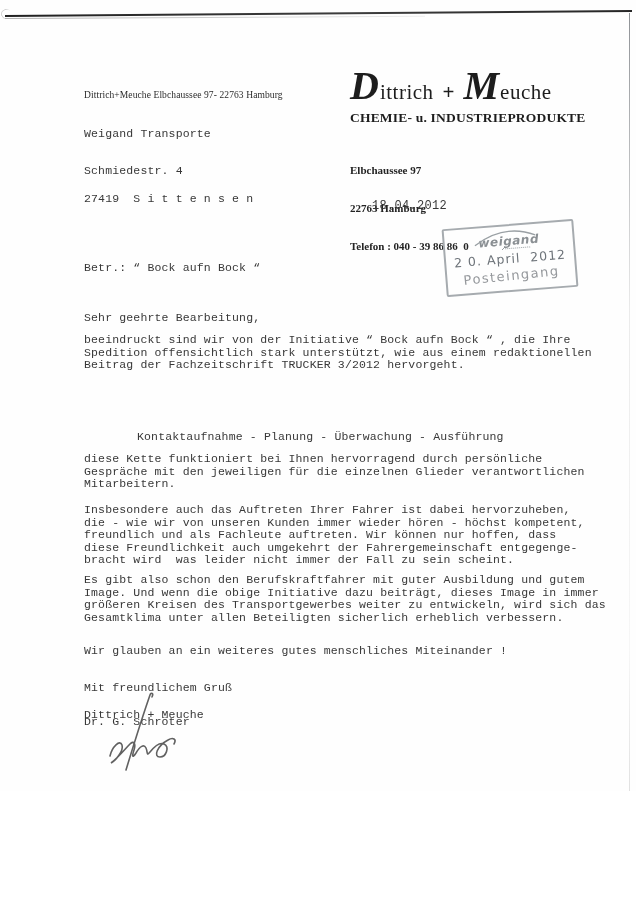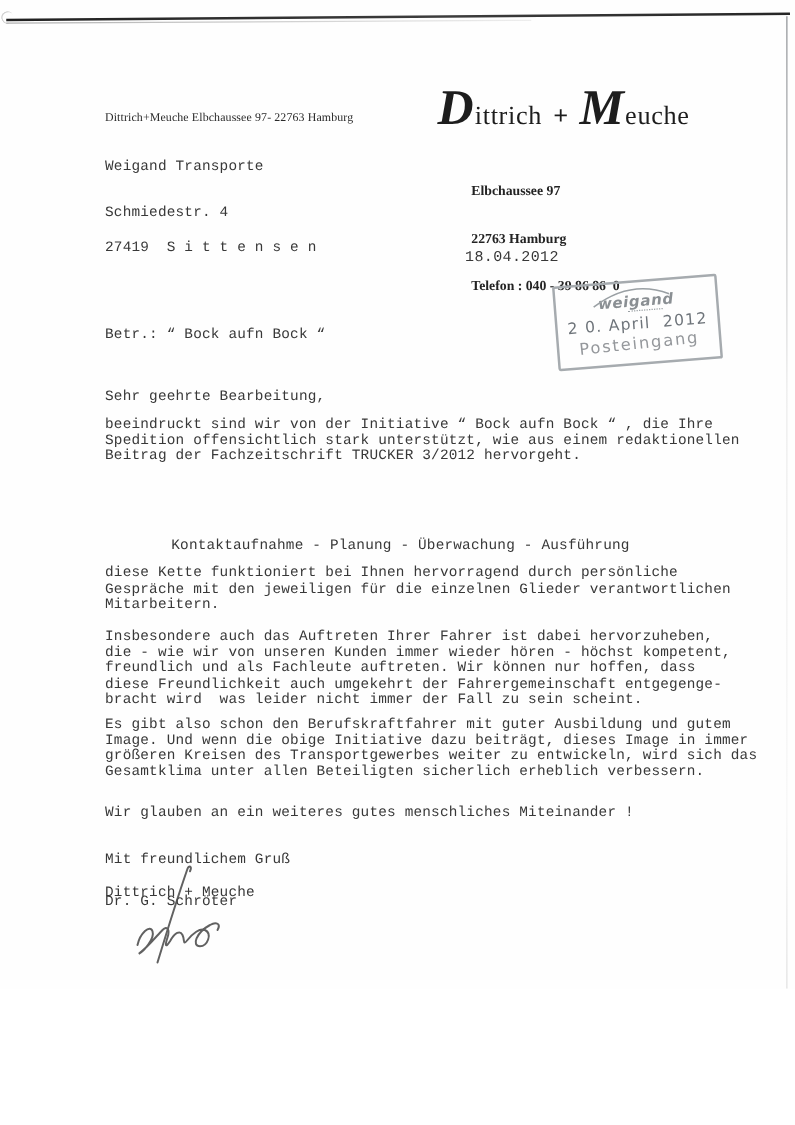--- a/index.html
+++ b/index.html
@@ -28,21 +28,21 @@
   .sender{position:absolute;left:84px;top:90px;font-family:"Liberation Serif","DejaVu Serif",serif;
     font-size:9.5px;color:#2a2a2a;letter-spacing:.1px;}
 
   
   .letterhead{position:absolute;left:350px;top:62px;width:275px;font-family:"Liberation Serif","DejaVu Serif",serif;color:#1d1d1d;}
   .lh-name{white-space:nowrap;}
   .lh-initial{font-size:40px;font-style:italic;font-weight:bold;letter-spacing:1px;}
   .lh-rest{font-size:21px;letter-spacing:.5px;}
   .lh-plus{font-size:21px;font-weight:bold;padding:0 9px;}
   .lh-sub{font-size:13.5px;font-weight:600;letter-spacing:.2px;margin-top:1px;}
-  .lh-addr{margin-top:13px;font-size:11px;font-weight:600;line-height:12.6px;white-space:pre;color:#232323;margin-left:27px;}
+  .lh-addr{margin-top:13px;font-size:11px;font-weight:600;line-height:12.6px;white-space:pre;color:#232323;}
 
   .date{position:absolute;left:352px;top:200px;font-size:12px;letter-spacing:.3px;}
 
   
   .stamp{position:absolute;left:444px;top:224px;width:128px;height:64px;
     border:2px solid #a6abaf;border-radius:2px;transform:rotate(-4.5deg);
     display:flex;flex-direction:column;align-items:center;justify-content:center;gap:1px;
     font-family:"DejaVu Sans","Liberation Sans",sans-serif;}
   .stamp-logo{position:relative;font-style:italic;font-weight:bold;font-size:12px;color:#8a8f93;letter-spacing:.5px;}
   .stamp-arc{position:absolute;left:-6px;top:-8px;width:66px;height:20px;pointer-events:none;}
@@ -67,20 +67,21 @@
   <div class="sender">Dittrich+Meuche  Elbchaussee 97- 22763 Hamburg</div>
 
   <div class="tw" style="left:84px;top:128px;">Weigand Transporte</div>
   <div class="tw" style="left:84px;top:165px;">Schmiedestr. 4</div>
   <div class="tw" style="left:84px;top:193px;">27419  S i t t e n s e n</div>
 
   <div class="letterhead">
     <div class="lh-name">
       <span class="lh-initial">D</span><span class="lh-rest">ittrich</span><span class="lh-plus">+</span><span class="lh-initial">M</span><span class="lh-rest">euche</span>
     </div>
+    <div class="lh-sub">CHEMIE- u. INDUSTRIEPRODUKTE</div>
     <div class="lh-addr">
       <div>Elbchaussee 97</div>
       <div>22763 Hamburg</div>
       <div>Telefon : 040 - 39 86 86  0</div>
     </div>
   </div>
 
   <div class="date tw" style="left:352px;top:200px;margin-left:20px;">18.04.2012</div>
 
   <div class="stamp">

